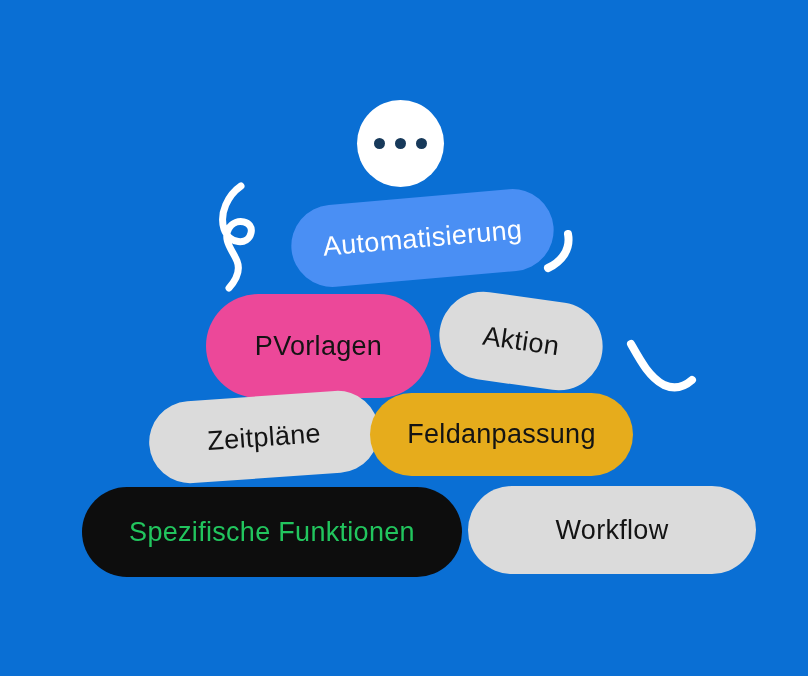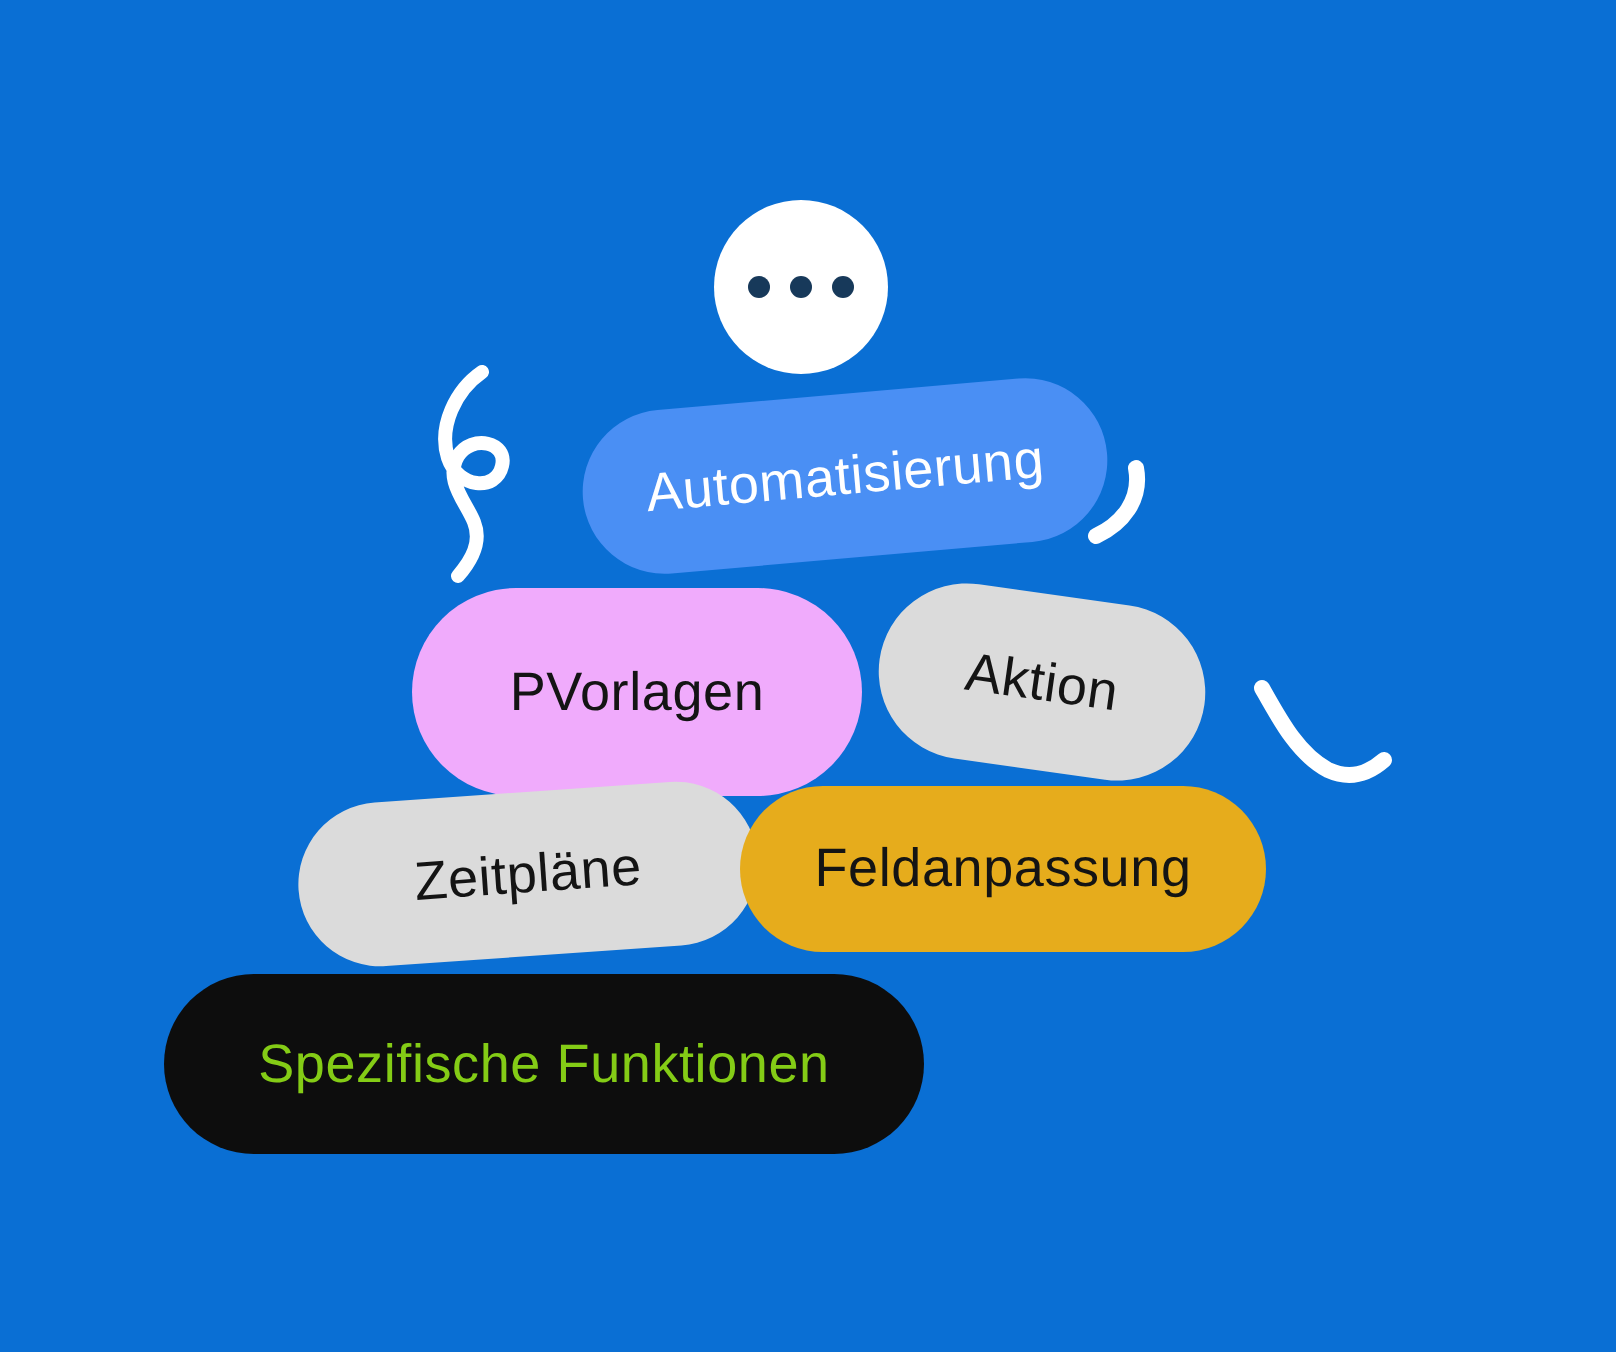--- a/index.html
+++ b/index.html
@@ -38,39 +38,39 @@
     letter-spacing: 0.3px;
     white-space: nowrap;
   }
   .pill-automatisierung {
     left: 291px; top: 197px; width: 263px; height: 82px;
     background: #4a8ff4; color: #ffffff;
     transform: rotate(-5deg);
   }
   .pill-vorlagen {
     left: 206px; top: 294px; width: 225px; height: 104px;
-    background: #f0abfc; color: #141414;
+    background: #ec4899; color: #141414;
   }
   .pill-aktion {
     left: 439px; top: 297px; width: 164px; height: 88px;
     background: #dbdbdb; color: #141414;
     transform: rotate(8deg);
   }
   .pill-zeitplaene {
     left: 149px; top: 396px; width: 230px; height: 82px;
     background: #dbdbdb; color: #141414;
     transform: rotate(-4deg);
   }
   .pill-feldanpassung {
     left: 370px; top: 393px; width: 263px; height: 83px;
     background: #e6ac1c; color: #141414;
   }
   .pill-spezifische {
     left: 82px; top: 487px; width: 380px; height: 90px;
-    background: #0d0d0d; color: #84cc16;
+    background: #0d0d0d; color: #22c55e;
   }
   .pill-workflow {
     left: 468px; top: 486px; width: 288px; height: 88px;
     background: #dbdbdb; color: #141414;
   }
   .doodles {
     position: absolute;
     left: 0; top: 0;
     width: 808px; height: 676px;
     pointer-events: none;
@@ -110,14 +110,17 @@
   </div>
 
   <div class="pill pill-feldanpassung">
     <span>Feldanpassung</span>
   </div>
 
   <div class="pill pill-spezifische">
     <span>Spezifische Funktionen</span>
   </div>
 
+  <div class="pill pill-workflow">
+    <span>Workflow</span>
+  </div>
 
 </div>
 
 </body></html>

